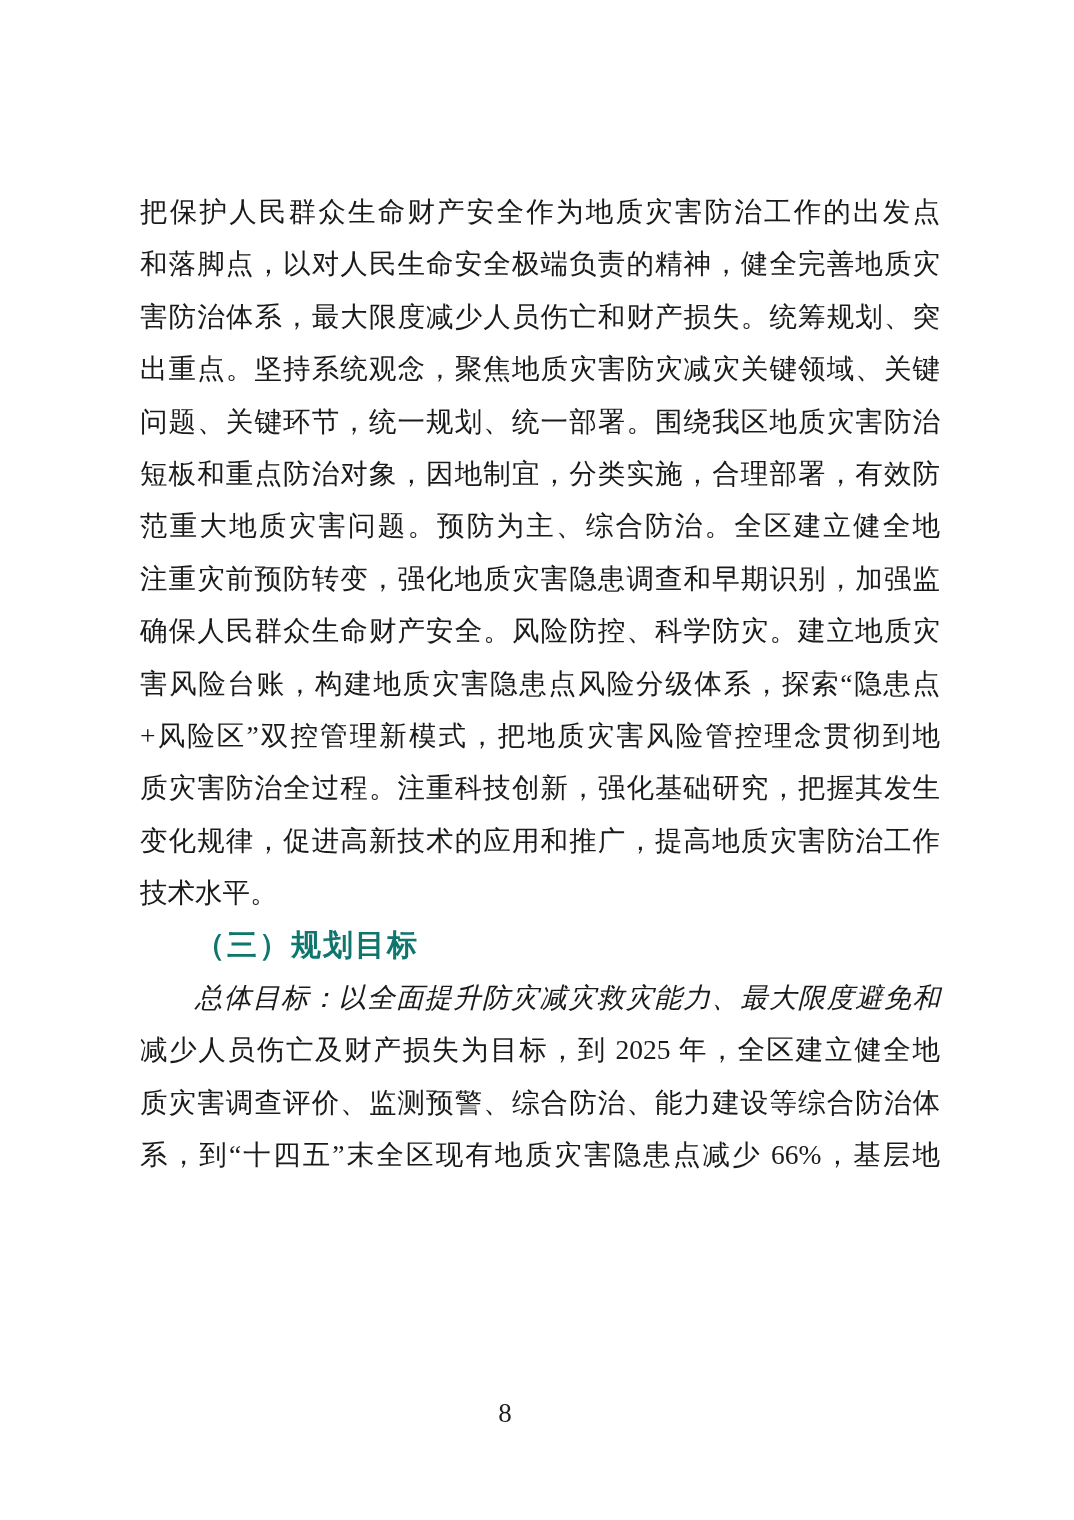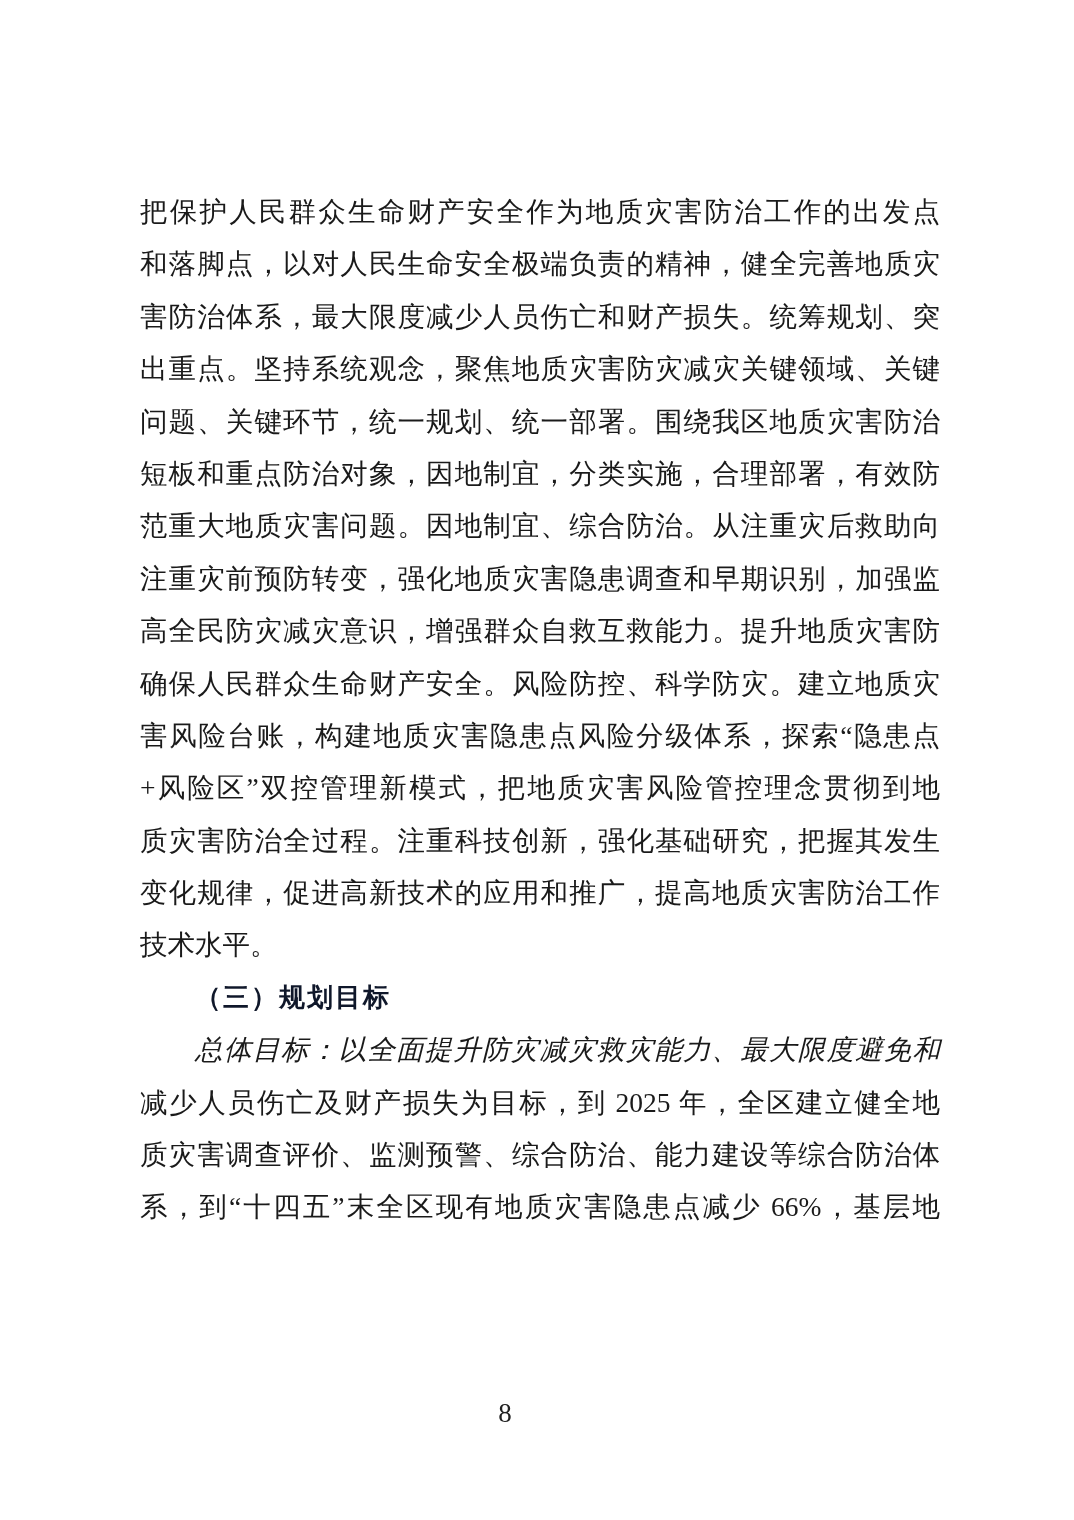--- a/index.html
+++ b/index.html
@@ -35,27 +35,27 @@
   .line.para-last {
     text-align: center;
     text-align-last: left;
   }
   .line.indent {
     text-indent: 55px;
     font-style: italic;
   }
   .heading {
     margin: 0;
-    font-size: 26px;
+    font-size: 30px;
     font-weight: 700;
     line-height: 52.4px;
     height: 52.4px;
     text-indent: 55px;
     letter-spacing: 2px;
-    color: #0f172a;
+    color: #0f766e;
     font-family: "Liberation Serif", "DejaVu Serif", serif;
   }
   .footer {
     position: absolute;
     top: 1398px;
     left: 0;
     width: 100%;
     text-align: center;
   }
   .page-number {
@@ -70,23 +70,22 @@
 <div class="page">
 
   <main class="text-block">
 
     <div class="line">把保护人民群众生命财产安全作为地质灾害防治工作的出发点</div>
     <div class="line">和落脚点，以对人民生命安全极端负责的精神，健全完善地质灾</div>
     <div class="line">害防治体系，最大限度减少人员伤亡和财产损失。统筹规划、突</div>
     <div class="line">出重点。坚持系统观念，聚焦地质灾害防灾减灾关键领域、关键</div>
     <div class="line">问题、关键环节，统一规划、统一部署。围绕我区地质灾害防治</div>
     <div class="line">短板和重点防治对象，因地制宜，分类实施，合理部署，有效防</div>
-    <div class="line">范重大地质灾害问题。因地制宜、综合防治。从注重灾后救助向</div>
+    <div class="line">范重大地质灾害问题。预防为主、综合防治。全区建立健全地</div>
     <div class="line">注重灾前预防转变，强化地质灾害隐患调查和早期识别，加强监</div>
-    <div class="line">高全民防灾减灾意识，增强群众自救互救能力。提升地质灾害防</div>
     <div class="line">确保人民群众生命财产安全。风险防控、科学防灾。建立地质灾</div>
     <div class="line">害风险台账，构建地质灾害隐患点风险分级体系，探索“隐患点</div>
     <div class="line">+风险区”双控管理新模式，把地质灾害风险管控理念贯彻到地</div>
     <div class="line">质灾害防治全过程。注重科技创新，强化基础研究，把握其发生</div>
     <div class="line">变化规律，促进高新技术的应用和推广，提高地质灾害防治工作</div>
     <div class="line para-last">技术水平。</div>
 
     <h2 class="heading">（三）规划目标</h2>
 
     <div class="line indent">总体目标：以全面提升防灾减灾救灾能力、最大限度避免和</div>

